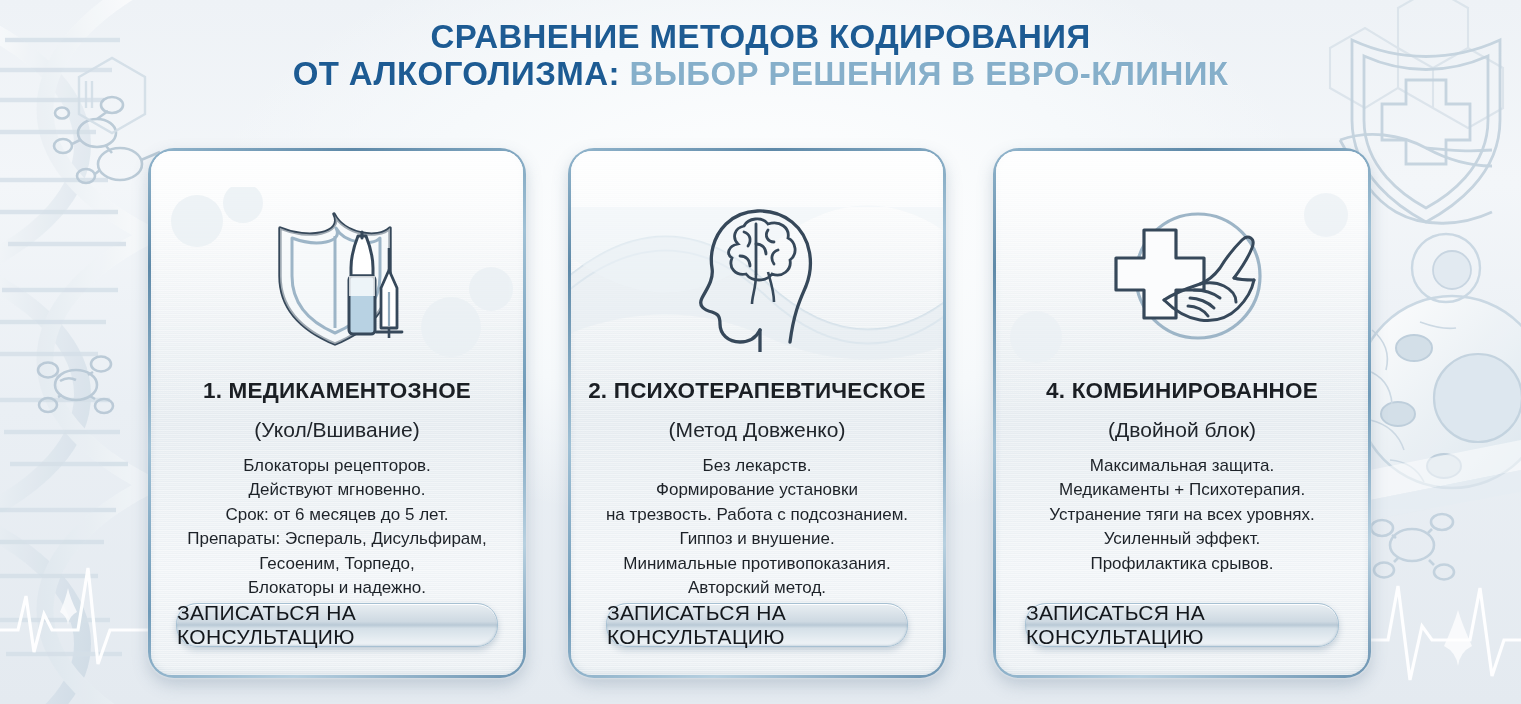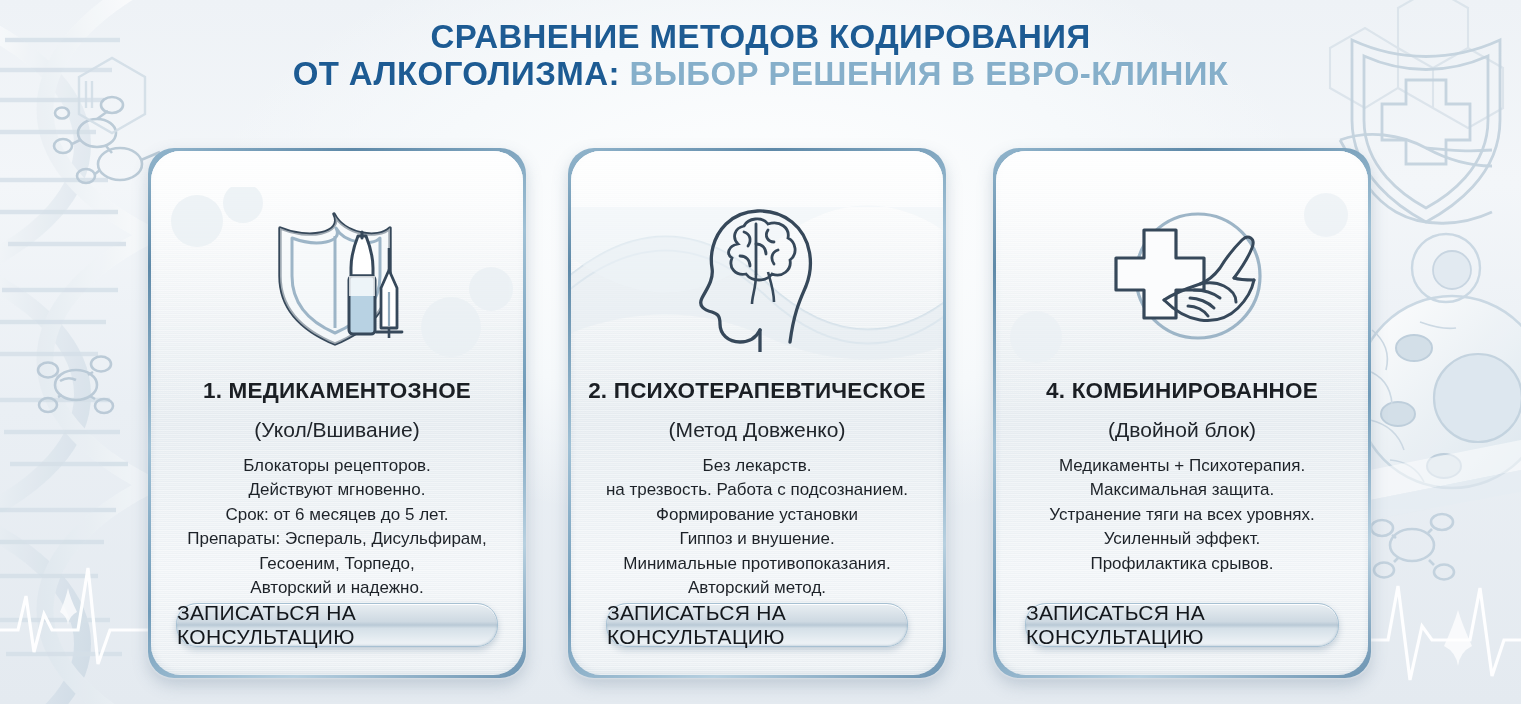--- a/index.html
+++ b/index.html
@@ -32,21 +32,21 @@
   .cards{position:absolute;left:0;top:148px;width:1521px;height:532px;}
   .card{
     position:absolute;top:0;width:378px;height:530px;
     border-radius:26px;
     padding:3px;
     background:linear-gradient(150deg,#93b6cd 0%,#5e89a8 16%,#9fc0d5 40%,#6f9ab8 62%,#b7d0e0 82%,#6b93b1 100%);
     box-shadow:0 7px 16px rgba(80,110,135,.26), 0 1px 2px rgba(255,255,255,.9);
     box-sizing:border-box;
   }
   .card-inner{
-    position:relative;width:100%;height:100%;border-radius:30px;overflow:hidden;
+    position:relative;width:100%;height:100%;border-radius:21px;overflow:hidden;
     background:
       linear-gradient(180deg,#fdfefe 0%,#f2f5f7 18%,#e9eef2 52%,#f4f7f9 80%,#eef2f5 100%);
     box-shadow:inset 0 1px 1px rgba(255,255,255,.95), inset 0 -2px 6px rgba(120,150,175,.16);
   }
   
   .brushed{
     position:absolute;inset:0;pointer-events:none;opacity:.55;
     background-image:repeating-linear-gradient(
       0deg,
       rgba(255,255,255,.55) 0px, rgba(255,255,255,.55) 1px,
@@ -288,21 +288,21 @@
           <div class="c-title">1. МЕДИКАМЕНТОЗНОЕ</div>
           <div class="c-sub">(Укол/Вшивание)</div>
         </div>
 
         <div class="c-body">
           <span>Блокаторы рецепторов.</span>
           <span>Действуют мгновенно.</span>
           <span>Срок: от 6 месяцев до 5 лет.</span>
           <span>Препараты: Эспераль, Дисульфирам,</span>
           <span>Гесоеним, Торпедо,</span>
-          <span>Авторский и надежно.</span>
+          <span>Блокаторы и надежно.</span>
         </div>
 
         <div class="cta">ЗАПИСАТЬСЯ НА КОНСУЛЬТАЦИЮ</div>
       </div>
     </div>
 
     <div class="card card2">
       <div class="card-inner">
         <div class="brushed"></div>
         <div class="gloss"></div>
@@ -334,22 +334,22 @@
           </svg>
         </div>
 
         <div class="card-head">
           <div class="c-title">2. ПСИХОТЕРАПЕВТИЧЕСКОЕ</div>
           <div class="c-sub">(Метод Довженко)</div>
         </div>
 
         <div class="c-body">
           <span>Без лекарств.</span>
+          <span>Формирование установки</span>
           <span>на трезвость. Работа с подсознанием.</span>
-          <span>Формирование установки</span>
           <span>Гиппоз и внушение.</span>
           <span>Минимальные противопоказания.</span>
           <span>Авторский метод.</span>
         </div>
 
         <div class="cta w2">ЗАПИСАТЬСЯ НА КОНСУЛЬТАЦИЮ</div>
       </div>
     </div>
 
     <div class="card card3">
@@ -379,22 +379,22 @@
             </g>
           </svg>
         </div>
 
         <div class="card-head">
           <div class="c-title">4. КОМБИНИРОВАННОЕ</div>
           <div class="c-sub">(Двойной блок)</div>
         </div>
 
         <div class="c-body">
+          <span>Максимальная защита.</span>
           <span>Медикаменты + Психотерапия.</span>
-          <span>Максимальная защита.</span>
           <span>Устранение тяги на всех уровнях.</span>
           <span>Усиленный эффект.</span>
           <span>Профилактика срывов.</span>
         </div>
 
         <div class="cta w3">ЗАПИСАТЬСЯ НА КОНСУЛЬТАЦИЮ</div>
       </div>
     </div>
 
   </div>

